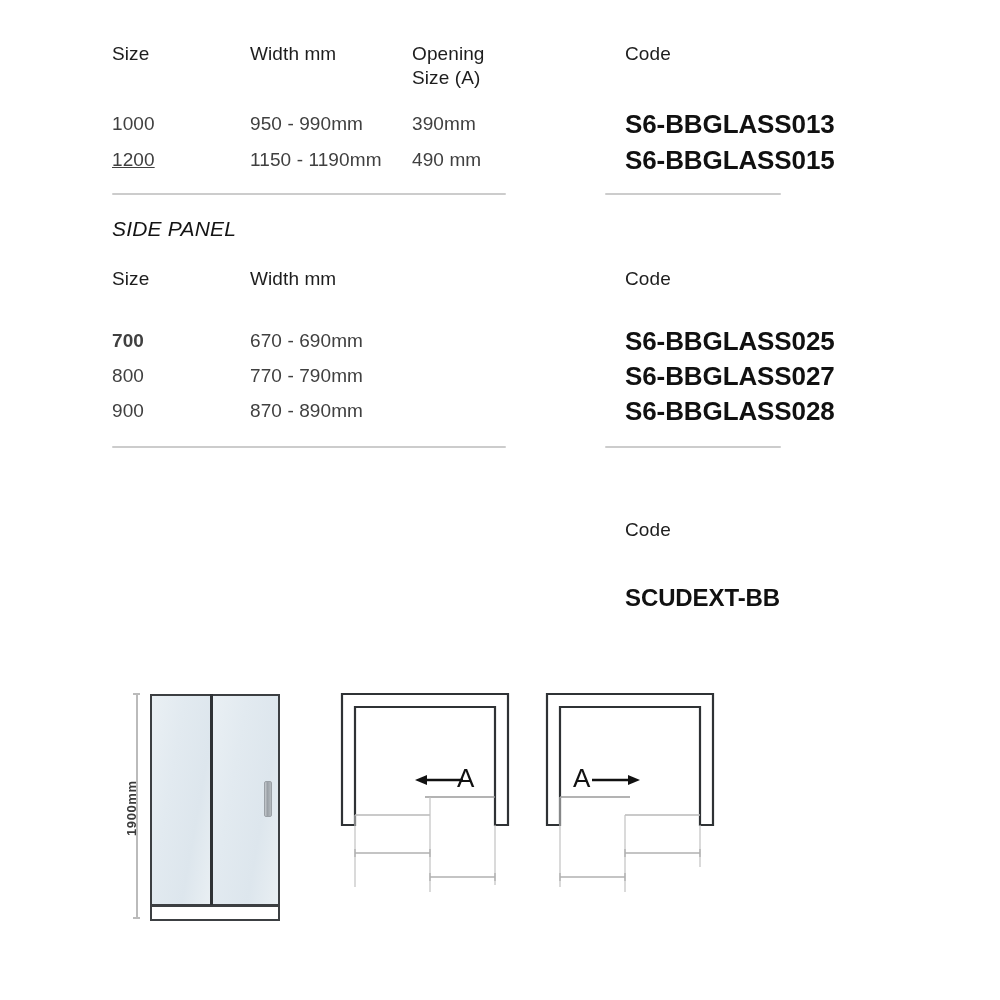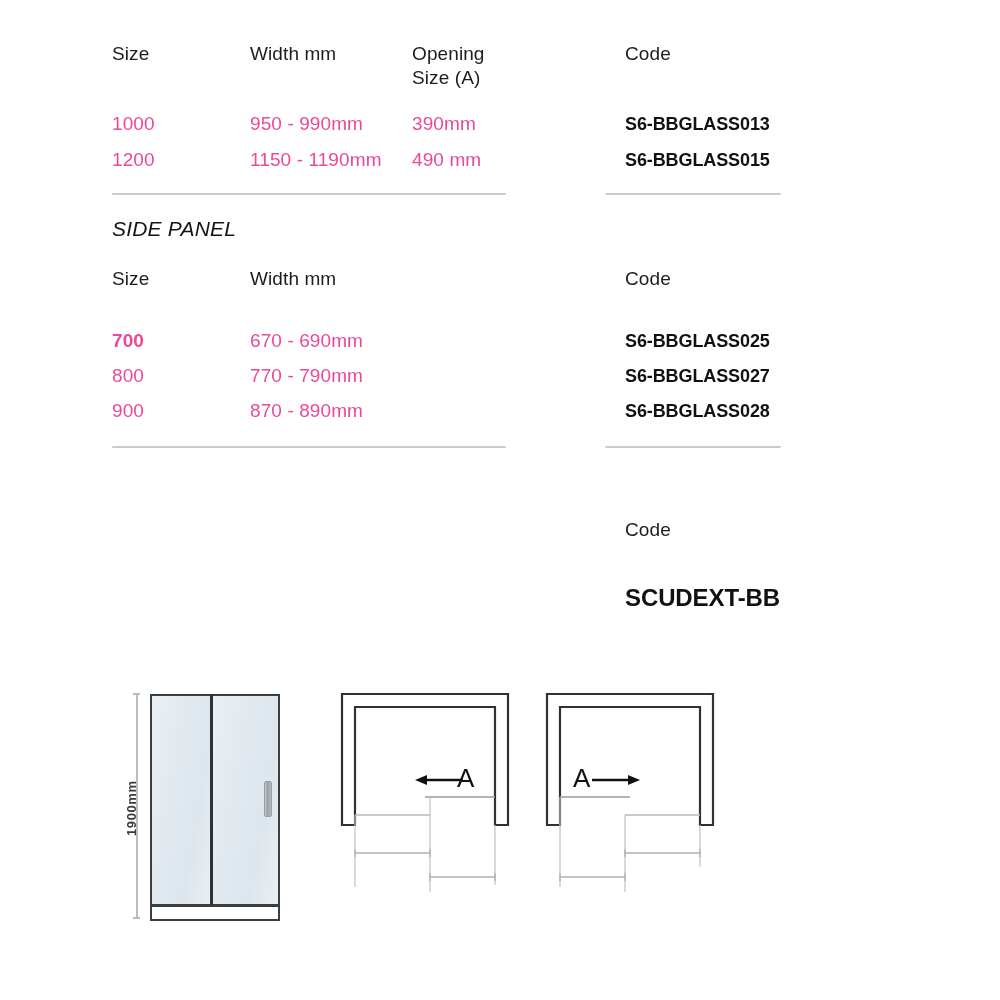--- a/index.html
+++ b/index.html
@@ -27,22 +27,22 @@
   
   .t {
     position: absolute;
     white-space: nowrap;
     font-size: 19px;
     line-height: 24px;
     color: #1d1d1d;
     letter-spacing: .1px;
   }
   .hdr { font-size: 19px; color: #1d1d1d; }
-  .val { font-size: 19px; color: #ec4899; }
-  .code { font-size: 18px; font-weight: bold; color: #111111; letter-spacing: -.1px; }
+  .val { font-size: 19px; color: #404040; }
+  .code { font-size: 26px; font-weight: bold; color: #111111; letter-spacing: -.1px; }
   .sect {
     font-size: 21px;
     font-style: italic;
     font-weight: normal;
     color: #141414;
     letter-spacing: .2px;
   }
 
   
   .rule {
@@ -135,21 +135,21 @@
   <div class="t hdr" style="left:250px; top:30px;">Width mm</div>
   <div class="t hdr" style="left:412px; top:30px;">Opening</div>
   <div class="t hdr" style="left:412px; top:54px;">Size (A)</div>
   <div class="t hdr" style="left:625px; top:30px;">Code</div>
 
   <div class="t val" style="left:112px; top:100px;">1000</div>
   <div class="t val" style="left:250px; top:100px;">950 - 990mm</div>
   <div class="t val" style="left:412px; top:100px;">390mm</div>
   <div class="t code" style="left:625px; top:100px;">S6-BBGLASS013</div>
 
-  <div class="t val" style="left:112px; top:136px;">1200</div>
+  <div class="t val" style="left:112px; top:136px;text-decoration:underline;">1200</div>
   <div class="t val" style="left:250px; top:136px;">1150 - 1190mm</div>
   <div class="t val" style="left:412px; top:136px;">490 mm</div>
   <div class="t code" style="left:625px; top:136px;">S6-BBGLASS015</div>
 
   <div class="rule" style="left:112px; top:181px; width:394px;"></div>
   <div class="rule" style="left:605px; top:181px; width:176px;"></div>
 
   <div class="t sect" style="left:112px; top:205px;">SIDE PANEL</div>
 
   <div class="t hdr" style="left:112px; top:255px;">Size</div>

